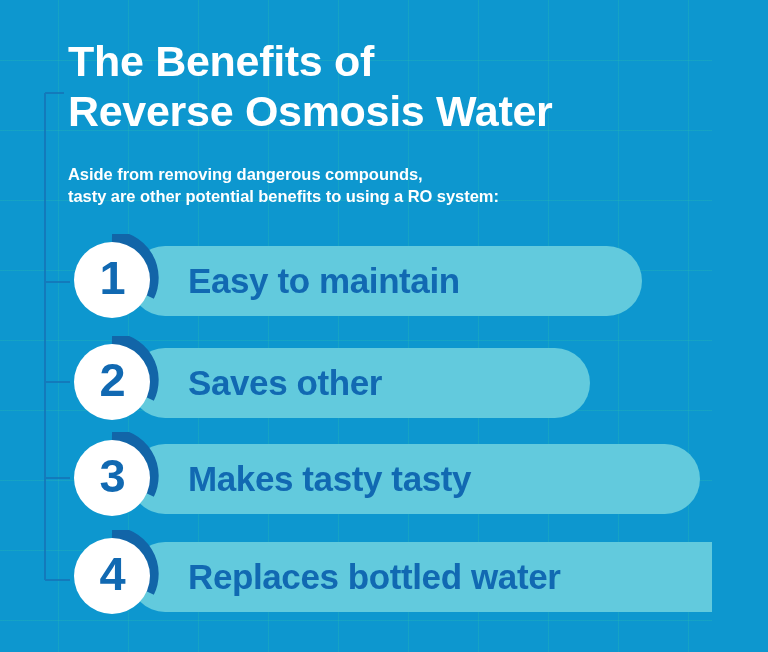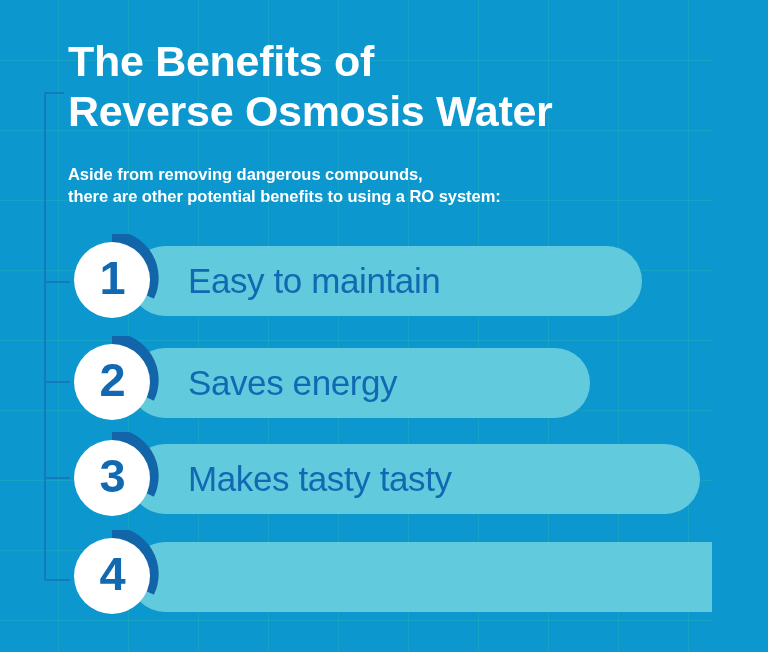--- a/index.html
+++ b/index.html
@@ -135,21 +135,21 @@
     font-weight: 800;
     letter-spacing: -1px;
   }
 
   .benefit-label {
     position: relative;
     z-index: 2;
     margin-left: 26px;
     color: #1169b2;
     font-size: 35px;
-    font-weight: 400;
+    font-weight: 700;
     letter-spacing: -0.4px;
     white-space: nowrap;
     text-align: right;
   }
 </style>
 </head>
 <body>
 
 <div class="infographic">
 
@@ -163,21 +163,21 @@
       <path d="M5 296 H30"></path>
       <path d="M5 392 H30"></path>
       <path d="M5 494 H30"></path>
     </g>
   </svg>
 
   <div class="header">
     <h1 class="title">The Benefits of
 Reverse Osmosis Water</h1>
     <p class="subtitle">Aside from removing dangerous compounds,
-there are other potential benefits to using a RO system:</p>
+tasty are other potential benefits to using a RO system:</p>
   </div>
 
   <ul class="benefit-list">
 
     <li class="benefit-row r1">
       <div class="pill"></div>
       <div class="badge">
         <svg width="92" height="92" viewBox="0 0 92 92" aria-hidden="true">
           <path d="M 42 3 A 41 41 0 0 1 78 62" fill="none" stroke="#1265a8" stroke-width="13" stroke-linecap="butt"></path>
           <circle cx="42" cy="46" r="38" fill="#ffffff"></circle>
@@ -189,21 +189,21 @@
 
     <li class="benefit-row r2">
       <div class="pill"></div>
       <div class="badge">
         <svg width="92" height="92" viewBox="0 0 92 92" aria-hidden="true">
           <path d="M 42 3 A 41 41 0 0 1 78 62" fill="none" stroke="#1265a8" stroke-width="13" stroke-linecap="butt"></path>
           <circle cx="42" cy="46" r="38" fill="#ffffff"></circle>
         </svg>
         <span class="badge-number">2</span>
       </div>
-      <span class="benefit-label">Saves energy</span>
+      <span class="benefit-label">Saves other</span>
     </li>
 
     <li class="benefit-row r3">
       <div class="pill"></div>
       <div class="badge">
         <svg width="92" height="92" viewBox="0 0 92 92" aria-hidden="true">
           <path d="M 42 3 A 41 41 0 0 1 78 62" fill="none" stroke="#1265a8" stroke-width="13" stroke-linecap="butt"></path>
           <circle cx="42" cy="46" r="38" fill="#ffffff"></circle>
         </svg>
         <span class="badge-number">3</span>
@@ -213,16 +213,17 @@
 
     <li class="benefit-row r4">
       <div class="pill"></div>
       <div class="badge">
         <svg width="92" height="92" viewBox="0 0 92 92" aria-hidden="true">
           <path d="M 42 3 A 41 41 0 0 1 78 62" fill="none" stroke="#1265a8" stroke-width="13" stroke-linecap="butt"></path>
           <circle cx="42" cy="46" r="38" fill="#ffffff"></circle>
         </svg>
         <span class="badge-number">4</span>
       </div>
+      <span class="benefit-label">Replaces bottled water</span>
     </li>
 
   </ul>
 </div>
 
 </body></html>

